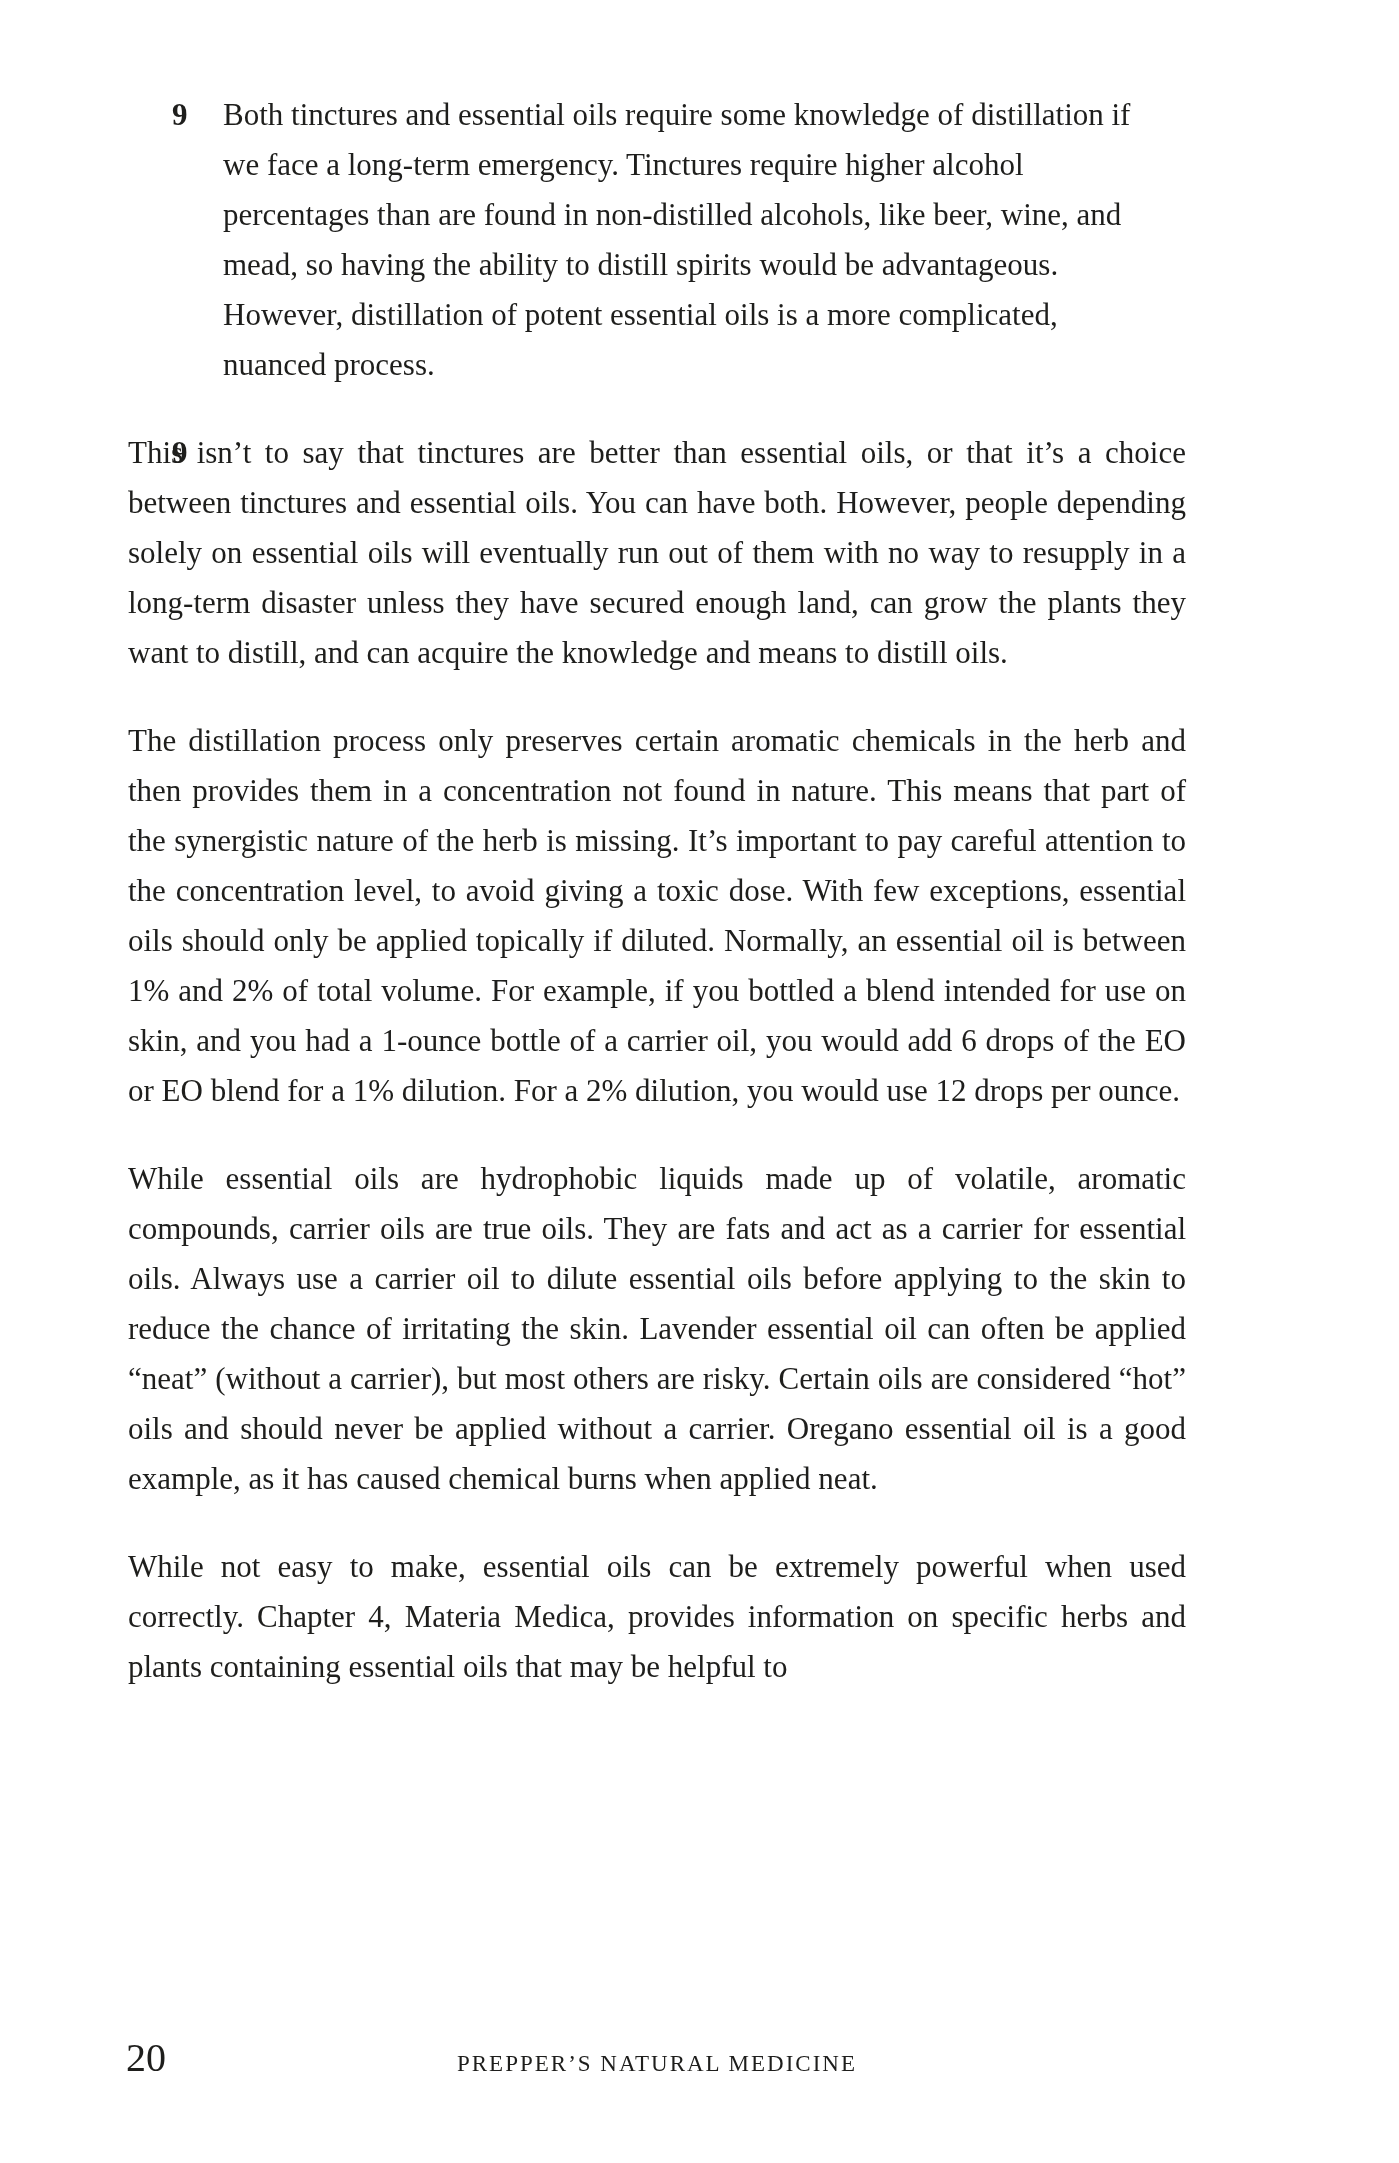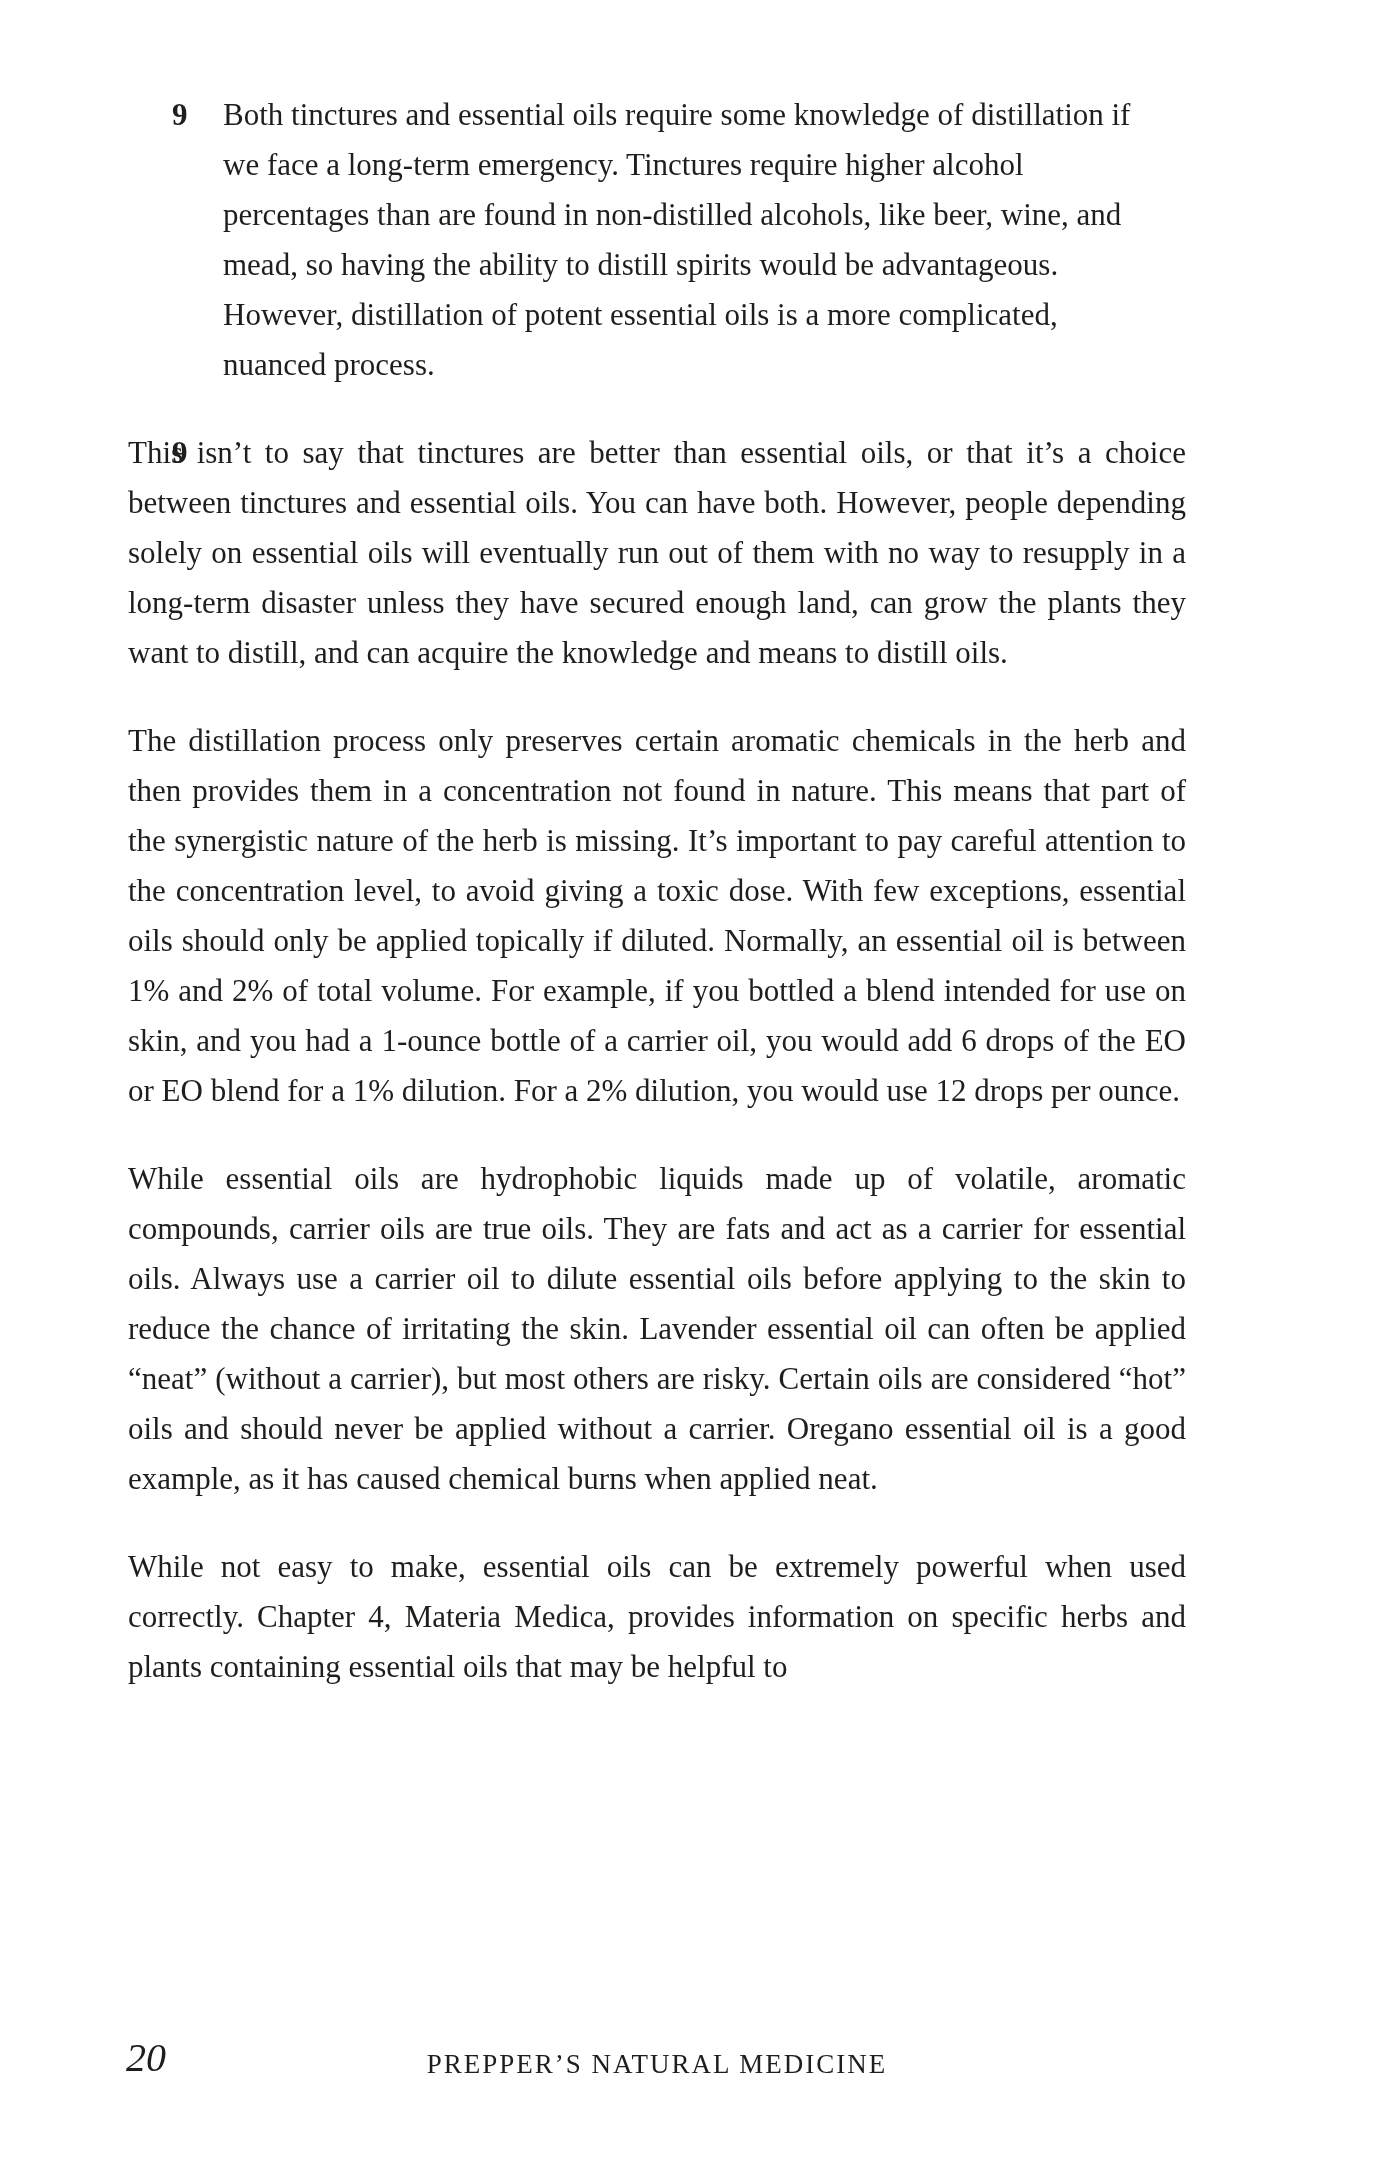--- a/index.html
+++ b/index.html
@@ -49,26 +49,25 @@
     top: 2040px;
     width: 1058px;
     height: 60px;
   }
   .page-num {
     position: absolute;
     left: -2px;
     top: -6px;
     font-size: 40px;
     line-height: 48px;
-    font-style: italic;
   }
   .running-title {
     display: block;
     text-align: center;
-    font-size: 27px;
+    font-size: 23px;
     line-height: 48px;
     letter-spacing: 2px;
   }
 </style>
 </head>
 <body>
 
 <div class="content">
 
   <div class="list-item">

